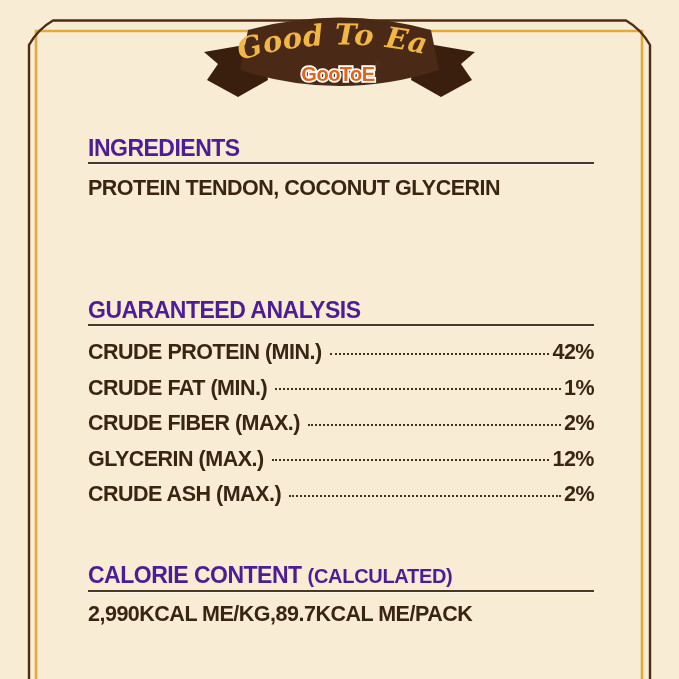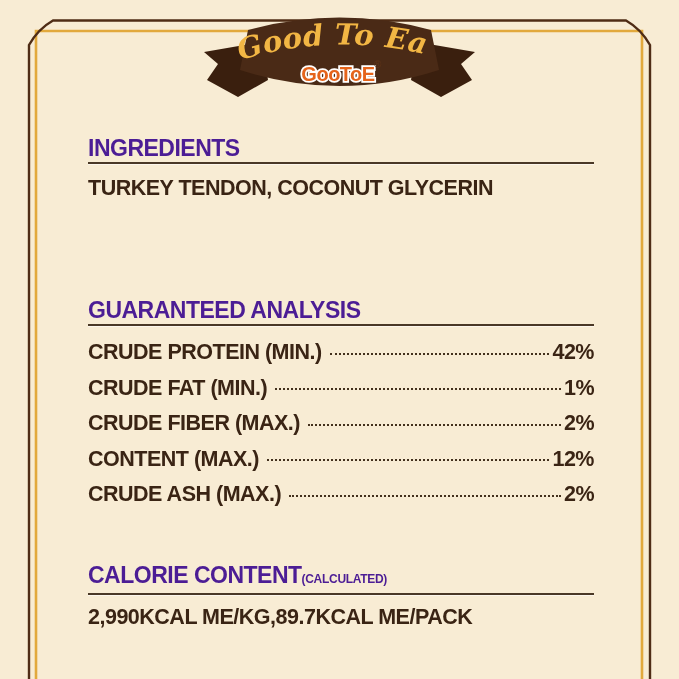--- a/index.html
+++ b/index.html
@@ -10,21 +10,21 @@
   }
   svg.frame{position:absolute;left:0;top:0;}
   .content-section{position:absolute;left:88px;width:506px;}
   #sec-ingredients{top:134px;}
   #sec-analysis{top:296px;}
   #sec-calories{top:561px;}
   .section-heading{
     font-size:23px;font-weight:bold;line-height:28px;color:#4c1d95;
     white-space:nowrap;
   }
-  .heading-note{font-size:12px;font-weight:bold;letter-spacing:-0.3px;}
+  .heading-note{font-size:20px;font-weight:bold;margin-left:6px;letter-spacing:-0.3px;}
   .rule{
     height:2px;background:#4a3826;
     box-shadow:0 1px 0 rgba(255,255,255,0.55);
   }
   .section-body{
     font-size:21.5px;font-weight:bold;line-height:24px;margin-top:12px;
     white-space:nowrap;
   }
   .ga-rows{margin-top:9px;}
   .ga-row{
@@ -66,21 +66,21 @@
         <textPath href="#ribbonArc" startOffset="50%" text-anchor="middle">Good To Eat</textPath>
       </text>
       <text class="logo-text" x="338" y="81" text-anchor="middle" font-size="20" fill="#e5641b" stroke="#ffffff" stroke-width="3.5">GooToE</text>
       <text x="374" y="68" font-size="10" fill="#5d3317">®</text>
     </g>
   </svg>
 
   <div class="content-section" id="sec-ingredients">
     <div class="section-heading">INGREDIENTS</div>
     <div class="rule"></div>
-    <div class="section-body">TURKEY TENDON, COCONUT GLYCERIN</div>
+    <div class="section-body">PROTEIN TENDON, COCONUT GLYCERIN</div>
   </div>
 
   <div class="content-section" id="sec-analysis">
     <div class="section-heading">GUARANTEED ANALYSIS</div>
     <div class="rule"></div>
     <div class="ga-rows">
       <div class="ga-row">
         <span class="ga-label">CRUDE PROTEIN (MIN.)</span>
         <span class="ga-leader"></span>
         <span class="ga-value">42%</span>
@@ -89,21 +89,21 @@
         <span class="ga-label">CRUDE FAT (MIN.)</span>
         <span class="ga-leader"></span>
         <span class="ga-value">1%</span>
       </div>
       <div class="ga-row">
         <span class="ga-label">CRUDE FIBER (MAX.)</span>
         <span class="ga-leader"></span>
         <span class="ga-value">2%</span>
       </div>
       <div class="ga-row">
-        <span class="ga-label">CONTENT (MAX.)</span>
+        <span class="ga-label">GLYCERIN (MAX.)</span>
         <span class="ga-leader"></span>
         <span class="ga-value">12%</span>
       </div>
       <div class="ga-row">
         <span class="ga-label">CRUDE ASH (MAX.)</span>
         <span class="ga-leader"></span>
         <span class="ga-value">2%</span>
       </div>
     </div>
   </div>

